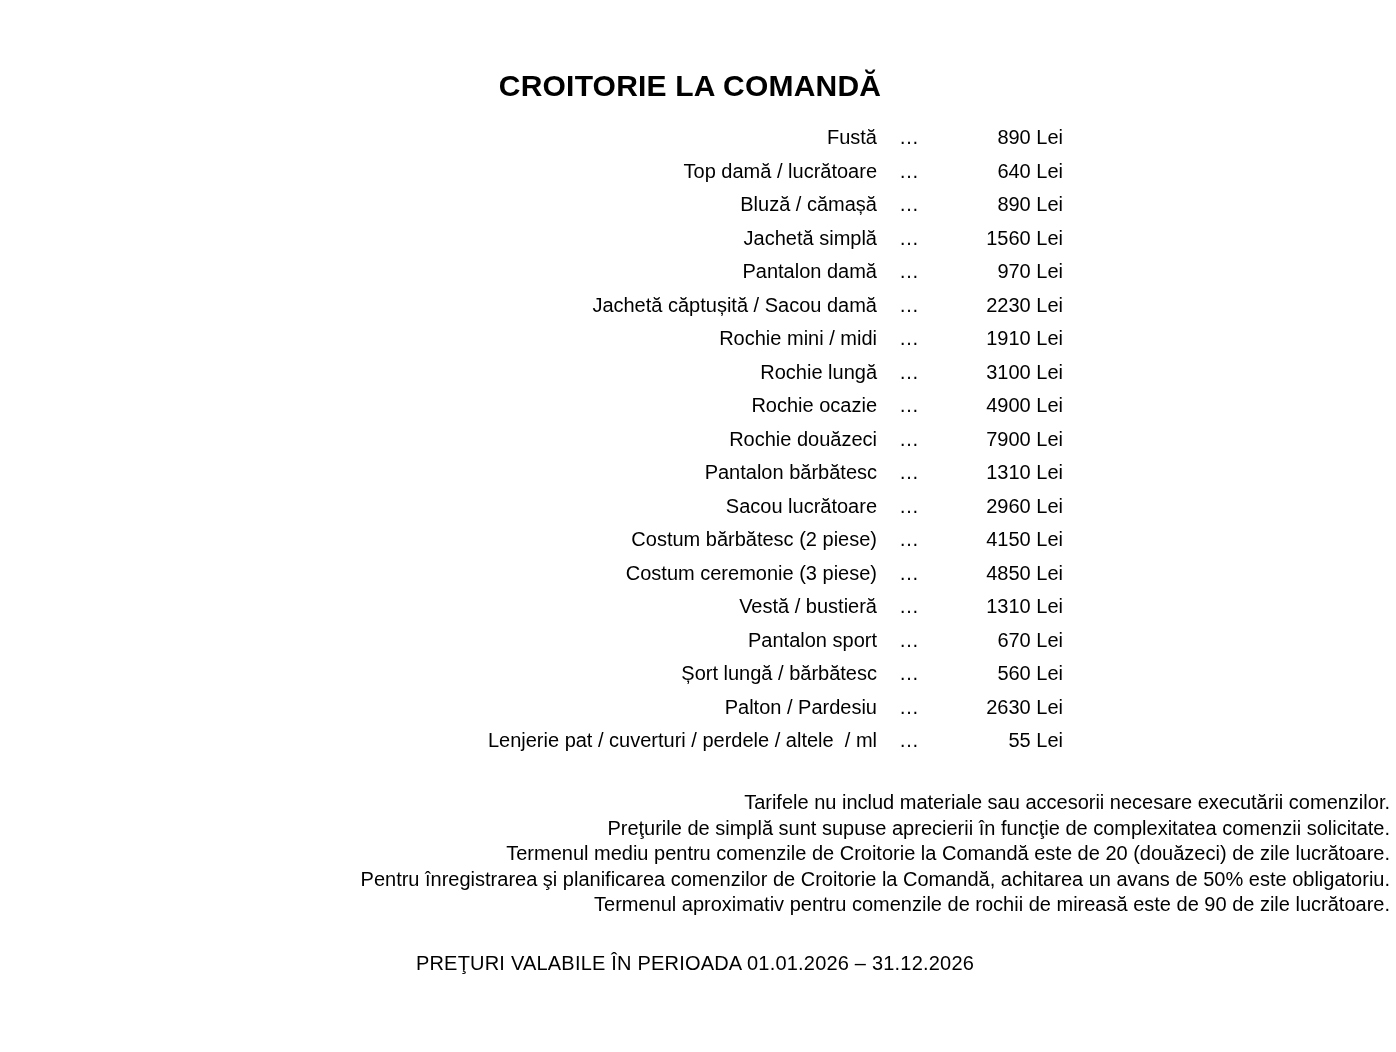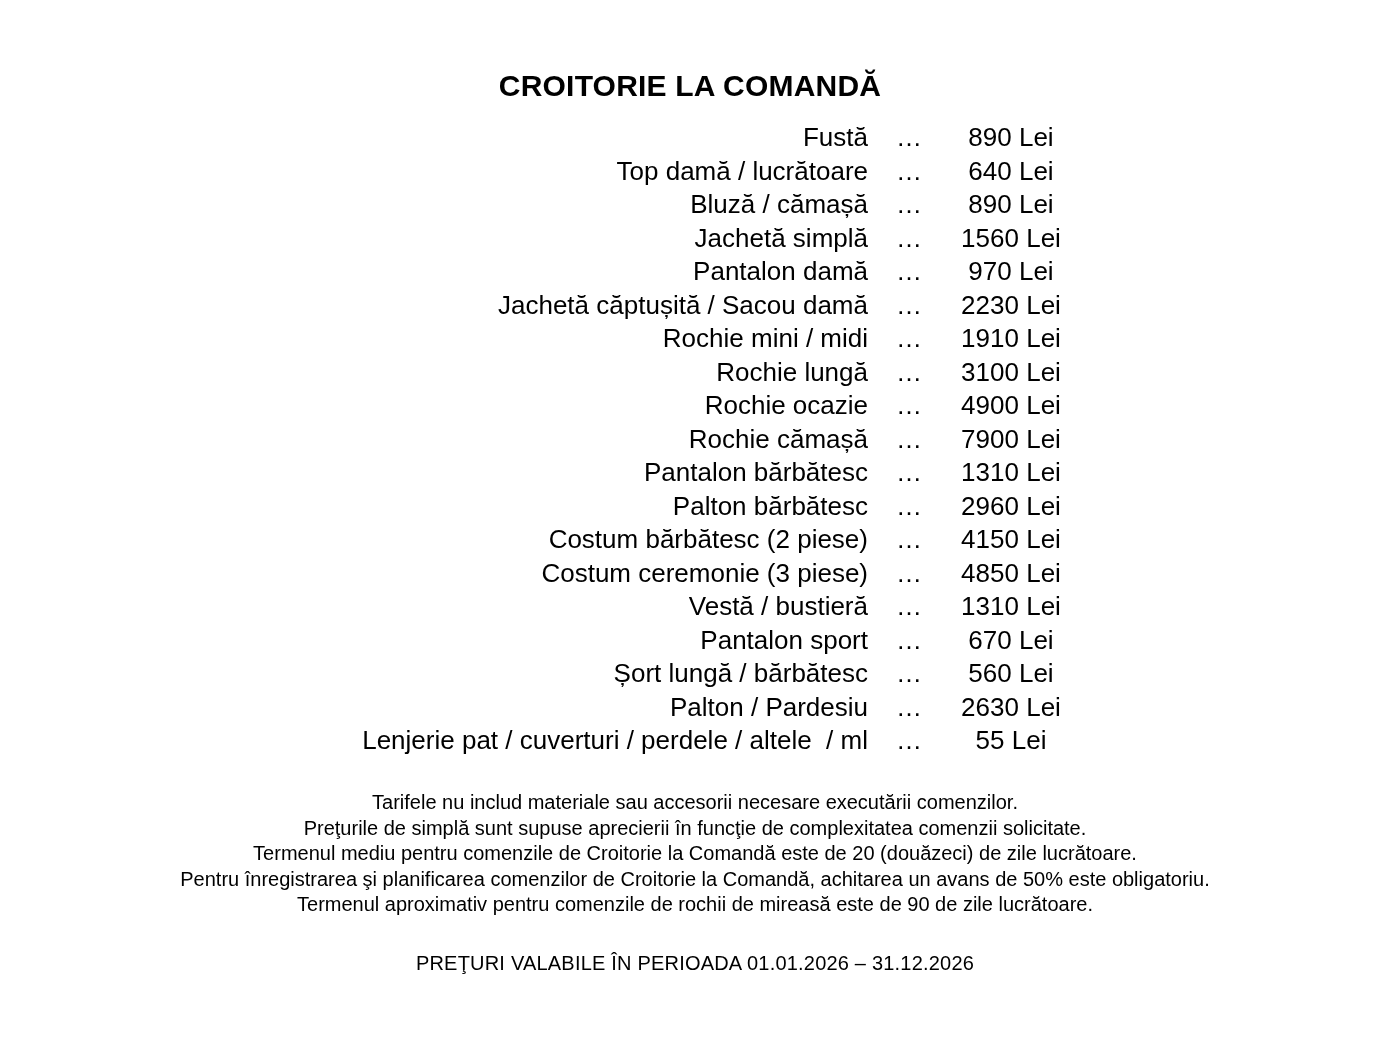--- a/index.html
+++ b/index.html
@@ -43,47 +43,47 @@
     top: 121px;
     left: 0;
     width: 1380px;
     display: flex;
     flex-direction: column;
     align-items: center;
   }
   .row {
     display: grid;
     grid-template-columns: 560px 64px 122px;
-    column-gap: 9px;
+    column-gap: 0px;
     height: 33.5px;
     align-items: baseline;
-    font-size: 26px;
+    font-size: 20px;
     line-height: 33.5px;
   }
   .row .item {
     text-align: right;
     white-space: pre;
     overflow: visible;
   }
   .row .dots {
     text-align: center;
     white-space: nowrap;
   }
   .row .price {
-    text-align: center;
+    text-align: right;
     white-space: nowrap;
   }
 
   
   .notes {
     position: absolute;
     top: 790px;
     left: 0;
     width: 1390px;
-    text-align: center;
+    text-align: right;
     font-size: 20px;
     line-height: 25.5px;
   }
   .notes .note-line {
     white-space: nowrap;
   }
 
   
   .validity {
     position: absolute;
@@ -144,31 +144,31 @@
         <div class="item">Rochie lungă</div>
         <div class="dots">…</div>
         <div class="price">3100 Lei</div>
       </div>
       <div class="row">
         <div class="item">Rochie ocazie</div>
         <div class="dots">…</div>
         <div class="price">4900 Lei</div>
       </div>
       <div class="row">
-        <div class="item">Rochie cămașă</div>
+        <div class="item">Rochie douăzeci</div>
         <div class="dots">…</div>
         <div class="price">7900 Lei</div>
       </div>
       <div class="row">
         <div class="item">Pantalon bărbătesc</div>
         <div class="dots">…</div>
         <div class="price">1310 Lei</div>
       </div>
       <div class="row">
-        <div class="item">Palton bărbătesc</div>
+        <div class="item">Sacou lucrătoare</div>
         <div class="dots">…</div>
         <div class="price">2960 Lei</div>
       </div>
       <div class="row">
         <div class="item">Costum bărbătesc (2 piese)</div>
         <div class="dots">…</div>
         <div class="price">4150 Lei</div>
       </div>
       <div class="row">
         <div class="item">Costum ceremonie (3 piese)</div>

